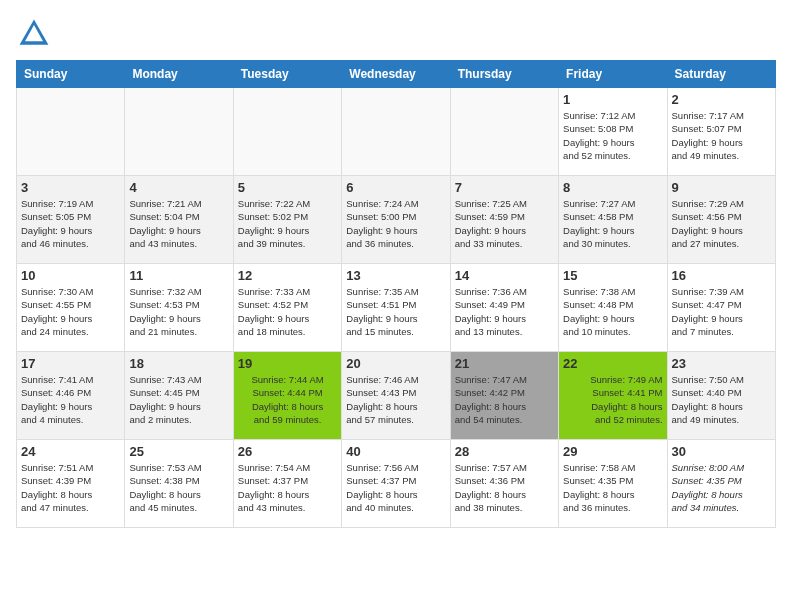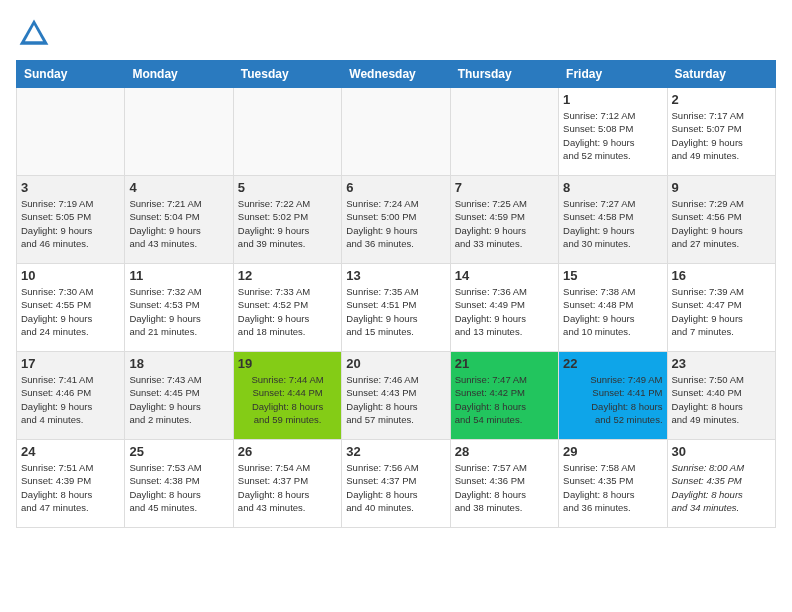--- a/index.html
+++ b/index.html
@@ -271,28 +271,28 @@
 Daylight: 8 hours
 and 59 minutes.</div>
         </td>
         <td style="background: rgb(242, 242, 242);">
           <div class="day-number">20</div>
           <div class="day-info" style="white-space: pre-line;">Sunrise: 7:46 AM
 Sunset: 4:43 PM
 Daylight: 8 hours
 and 57 minutes.</div>
         </td>
-        <td style="background: #22c55e;">
+        <td style="background: #a3a3a3;">
           <div class="day-number">21</div>
           <div class="day-info" style="white-space: pre-line;">Sunrise: 7:47 AM
 Sunset: 4:42 PM
 Daylight: 8 hours
 and 54 minutes.</div>
         </td>
-        <td style="background: #0ea5e9;">
+        <td style="background: #84cc16;">
           <div class="day-number">22</div>
           <div class="day-info" style="white-space: pre-line; text-align: right;">Sunrise: 7:49 AM
 Sunset: 4:41 PM
 Daylight: 8 hours
 and 52 minutes.</div>
         </td>
         <td style="background: rgb(242, 242, 242);">
           <div class="day-number">23</div>
           <div class="day-info" style="white-space: pre-line;">Sunrise: 7:50 AM
 Sunset: 4:40 PM
@@ -316,21 +316,21 @@
 and 45 minutes.</div>
         </td>
         <td>
           <div class="day-number">26</div>
           <div class="day-info" style="white-space: pre-line;">Sunrise: 7:54 AM
 Sunset: 4:37 PM
 Daylight: 8 hours
 and 43 minutes.</div>
         </td>
         <td>
-          <div class="day-number">32</div>
+          <div class="day-number">40</div>
           <div class="day-info" style="white-space: pre-line;">Sunrise: 7:56 AM
 Sunset: 4:37 PM
 Daylight: 8 hours
 and 40 minutes.</div>
         </td>
         <td>
           <div class="day-number">28</div>
           <div class="day-info" style="white-space: pre-line;">Sunrise: 7:57 AM
 Sunset: 4:36 PM
 Daylight: 8 hours

